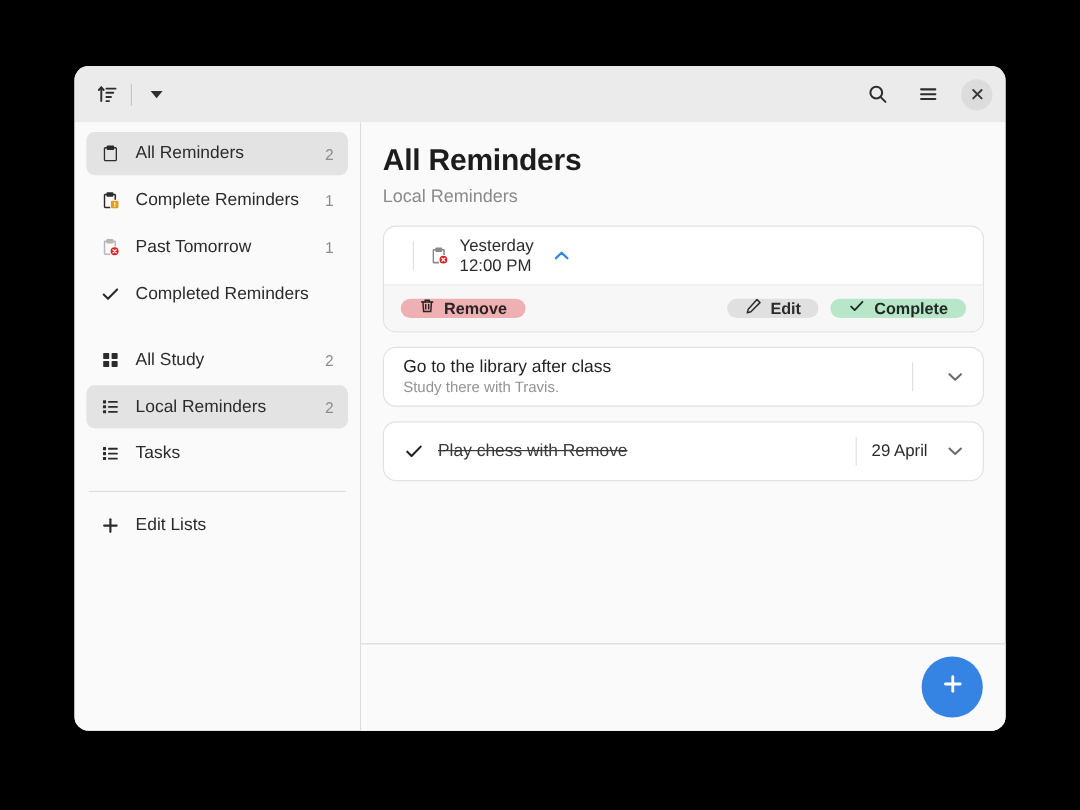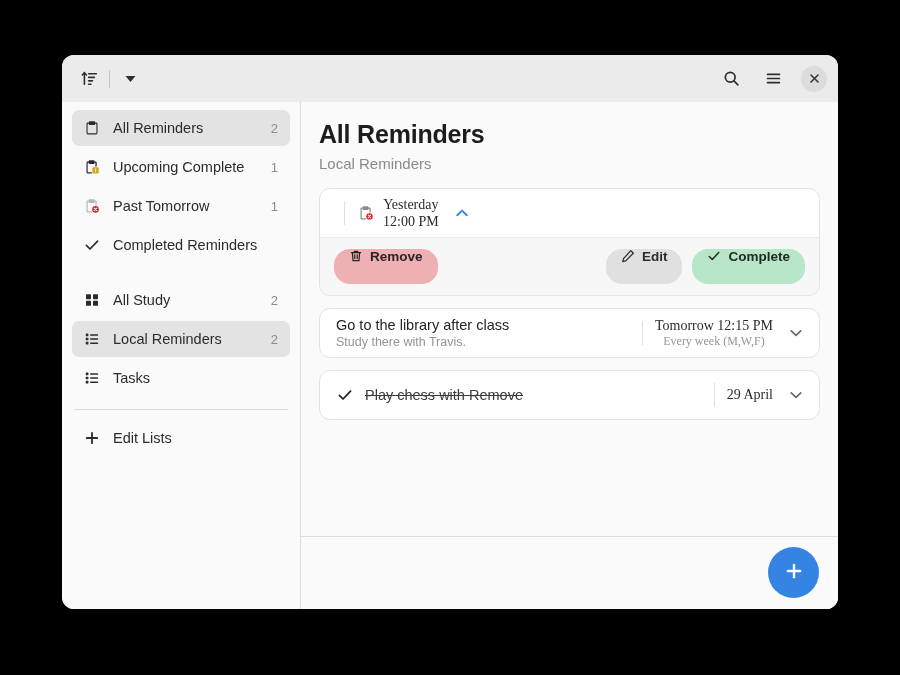--- a/index.html
+++ b/index.html
@@ -179,21 +179,21 @@
     display: flex;
     align-items: center;
     flex: 0 0 auto;
   }
   .date-icon {
     width: 17px; height: 17px;
     margin-right: 9px;
     display: flex; align-items: center; justify-content: center;
     flex: 0 0 17px;
   }
-  .date-block { text-align: center; font-family: Liberation Serif, serif; }
+  .date-block { text-align: left; }
   .date-main {
     font-size: 14px;
     color: #2b2b2b;
     white-space: nowrap;
     line-height: 1.25;
   }
   .date-sub {
     font-size: 12px;
     color: #959595;
     white-space: nowrap;
@@ -210,24 +210,24 @@
 
   .card-actions {
     background: #f7f7f7;
     border-top: 1px solid #ececec;
     display: flex;
     align-items: center;
     padding: 11px 14px;
     gap: 10px;
   }
   .pill {
-    height: 35px;
+    height: 16px;
     border-radius: 16px;
     display: inline-flex;
-    align-items: flex-start;
+    align-items: flex-end;
     gap: 7px;
     padding: 0 15px;
     font-size: 13.5px;
     font-weight: bold;
     cursor: pointer;
     border: none;
     font-family: "Liberation Sans", sans-serif;
   }
   .pill-remove { background: #efb0b4; color: #2a2323; }
   .pill-complete { background: #b7e6c8; color: #222a25; }
@@ -316,21 +316,21 @@
 
       <div class="side-item">
         <span class="side-icon">
           <svg width="16" height="16" viewBox="0 0 16 16">
             <path fill="#2b2b2b" d="M5.4 1.2h4.4c.4 0 .7.3.7.7v.5h1c.7 0 1.2.5 1.2 1.2v3.9h-1.3V4c0-.1-.1-.2-.2-.2h-.7v.4c0 .4-.3.7-.7.7H5.4c-.4 0-.7-.3-.7-.7v-.4h-.8c-.1 0-.2.1-.2.2v9c0 .1.1.2.2.2h3.9v1.3H3.7c-.7 0-1.2-.5-1.2-1.2V3.6c0-.7.5-1.2 1.2-1.2h1v-.5c0-.4.3-.7.7-.7z"></path>
             <rect x="8.4" y="8.2" width="6.3" height="6.3" rx="1" fill="#d9a21b"></rect>
             <rect x="11.1" y="9.7" width="1" height="2" fill="#fff"></rect>
             <rect x="11.1" y="12.3" width="1" height="1" fill="#fff"></rect>
           </svg>
         </span>
-        <span class="side-label">Upcoming Complete</span>
+        <span class="side-label">Complete Reminders</span>
         <span class="side-count">1</span>
       </div>
 
       <div class="side-item">
         <span class="side-icon">
           <svg width="16" height="16" viewBox="0 0 16 16">
             <path fill="#b6b6b6" d="M5.4 1.2h4.4c.4 0 .7.3.7.7v.5h1c.7 0 1.2.5 1.2 1.2v3.9h-1.3V4c0-.1-.1-.2-.2-.2h-.7v.4c0 .4-.3.7-.7.7H5.4c-.4 0-.7-.3-.7-.7v-.4h-.8c-.1 0-.2.1-.2.2v9c0 .1.1.2.2.2h3.9v1.3H3.7c-.7 0-1.2-.5-1.2-1.2V3.6c0-.7.5-1.2 1.2-1.2h1v-.5c0-.4.3-.7.7-.7z"></path>
             <circle cx="11.5" cy="11.4" r="3.3" fill="#e01b24"></circle>
             <path d="M10.2 10.1 12.8 12.7M12.8 10.1 10.2 12.7" stroke="#fff" stroke-width="1.1" stroke-linecap="round"></path>
           </svg>
@@ -470,24 +470,20 @@
         <div class="card">
           <div class="card-row">
             <div class="card-main">
               <div class="titles">
                 <div class="card-title">Go to the library after class</div>
                 <div class="card-sub">Study there with Travis.</div>
               </div>
             </div>
             <div class="card-sep"></div>
             <div class="card-right">
-              <div class="date-block">
-                <div class="date-main">Tomorrow 12:15 PM</div>
-                <div class="date-sub">Every week (M,W,F)</div>
-              </div>
               <span class="chev closed">
                 <svg width="16" height="16" viewBox="0 0 16 16" fill="none" stroke="currentColor" stroke-width="1.7" stroke-linecap="round" stroke-linejoin="round">
                   <path d="M3.2 5.8 8 10.4l4.8-4.6"></path>
                 </svg>
               </span>
             </div>
           </div>
         </div>
 
         <div class="card">

